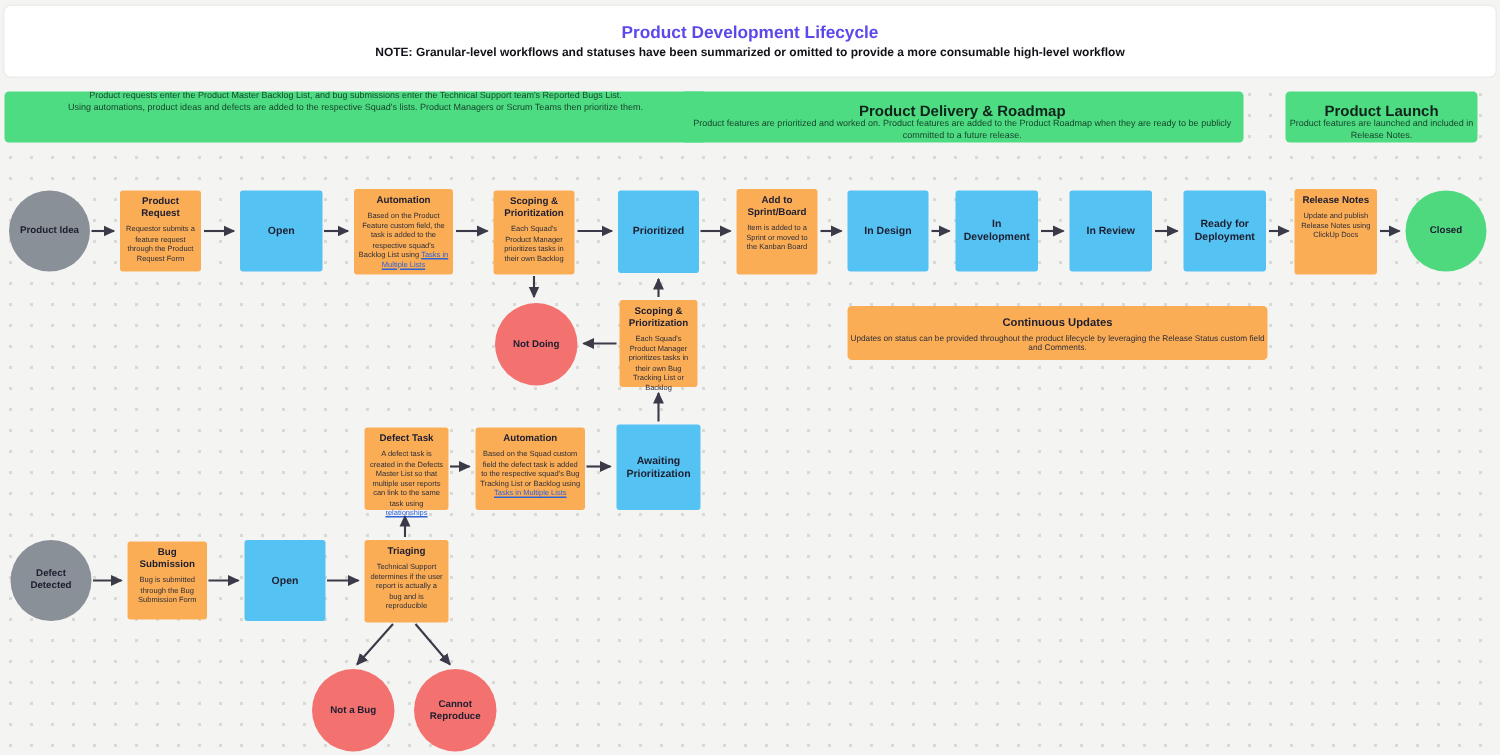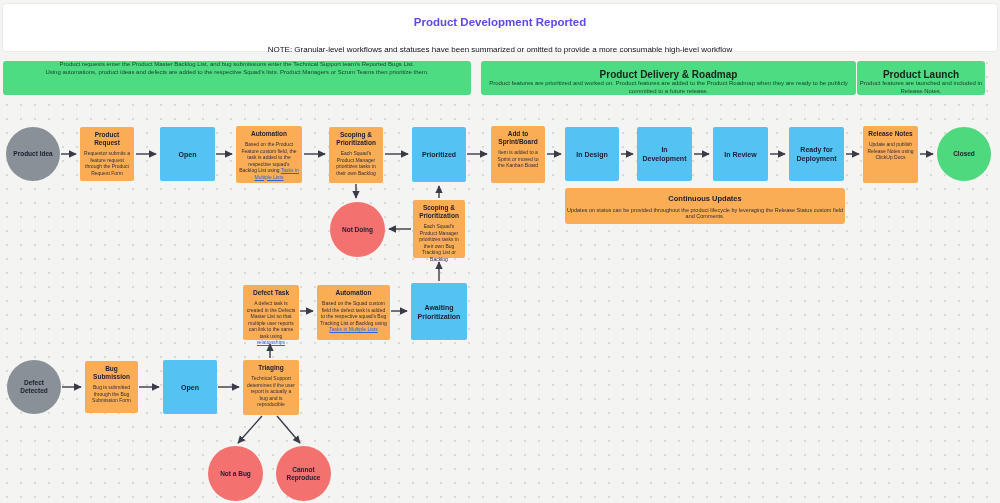--- a/index.html
+++ b/index.html
@@ -9,21 +9,21 @@
     background-color:#f4f4f2;
     background-image:radial-gradient(circle,#d9d9d6 1px,transparent 1.2px);
     background-size:14px 14px;
   }
   .header-card{
     position:absolute;left:3px;top:4px;width:994px;height:47px;
     background:#ffffff;border-radius:4px;box-shadow:0 0 0 1px #ececea;
     text-align:center;
   }
   .main-title{margin-top:12px;font-size:11.5px;font-weight:bold;color:#5b49ea;}
-  .main-note{margin-top:17px;font-size:8px;font-weight:400;color:#111118;}
+  .main-note{margin-top:2px;font-size:8px;font-weight:700;color:#111118;}
   .section-bar{
     position:absolute;top:61px;height:34px;background:#4ddc82;border-radius:3px;
     text-align:center;color:#0d2018;overflow:hidden;
   }
   .section-title{margin-top:5px;font-size:10px;font-weight:bold;color:#10241b;}
   .section-line{font-size:6px;line-height:7.5px;color:rgba(10,30,22,.82);}
   .node{
     position:absolute;border-radius:2px;box-sizing:border-box;
     display:flex;flex-direction:column;align-items:center;justify-content:flex-start;
     text-align:center;padding:4px 3px;
@@ -37,40 +37,40 @@
   }
   .gray{background:#899097;}
   .red{background:#f3726f;}
   .greenc{background:#4fd97e;}
   .node-title{font-size:6.5px;font-weight:bold;color:#1e1e30;line-height:8px;margin-bottom:3px;}
   .status-label{font-size:7px;font-weight:bold;color:#1e1e30;line-height:9px;}
   .node-desc{font-size:5px;line-height:6.5px;color:#2e2e38;}
   .circle-label{font-size:6.5px;font-weight:bold;color:#1e1e30;line-height:8px;}
   .lnk{color:#2e62d9;text-decoration:underline;cursor:pointer;}
   .cu-bar{
-    position:absolute;left:565px;top:188px;width:280px;height:36px;background:#fbad56;
+    position:absolute;left:565px;top:204px;width:280px;height:36px;background:#fbad56;
     border-radius:3px;text-align:center;
   }
   .cu-title{margin-top:6px;font-size:7.5px;font-weight:bold;color:#1e1e30;}
   .cu-desc{margin-top:4px;font-size:5.5px;color:#2e2e38;}
   svg.arrows{position:absolute;left:0;top:0;pointer-events:none;}
 </style>
 </head>
 <body>
 
 <div class="header-card">
-  <div class="main-title">Product Development Reported</div>
+  <div class="main-title">Product Development Lifecycle</div>
   <div class="main-note">NOTE: Granular-level workflows and statuses have been summarized or omitted to provide a more consumable high-level workflow</div>
 </div>
 
 <div class="section-bar" style="left:3px;width:468px;">
   <div class="section-line">Product requests enter the Product Master Backlog List, and bug submissions enter the Technical Support team's Reported Bugs List.</div>
   <div class="section-line">Using automations, product ideas and defects are added to the respective Squad's lists. Product Managers or Scrum Teams then prioritize them.</div>
 </div>
-<div class="section-bar" style="left:481px;width:375px;">
+<div class="section-bar" style="left:454px;width:375px;">
   <div class="section-title" style="margin-top:8px;">Product Delivery &amp; Roadmap</div>
   <div class="section-line">Product features are prioritized and worked on. Product features are added to the Product Roadmap when they are ready to be publicly committed to a future release.</div>
 </div>
 <div class="section-bar" style="left:857px;width:128px;">
   <div class="section-title" style="margin-top:8px;">Product Launch</div>
   <div class="section-line">Product features are launched and included in Release Notes.</div>
 </div>
 
 <div class="circle gray" style="left:6px;top:127px;width:54px;height:54px;">
   <span class="circle-label">Product Idea</span>

